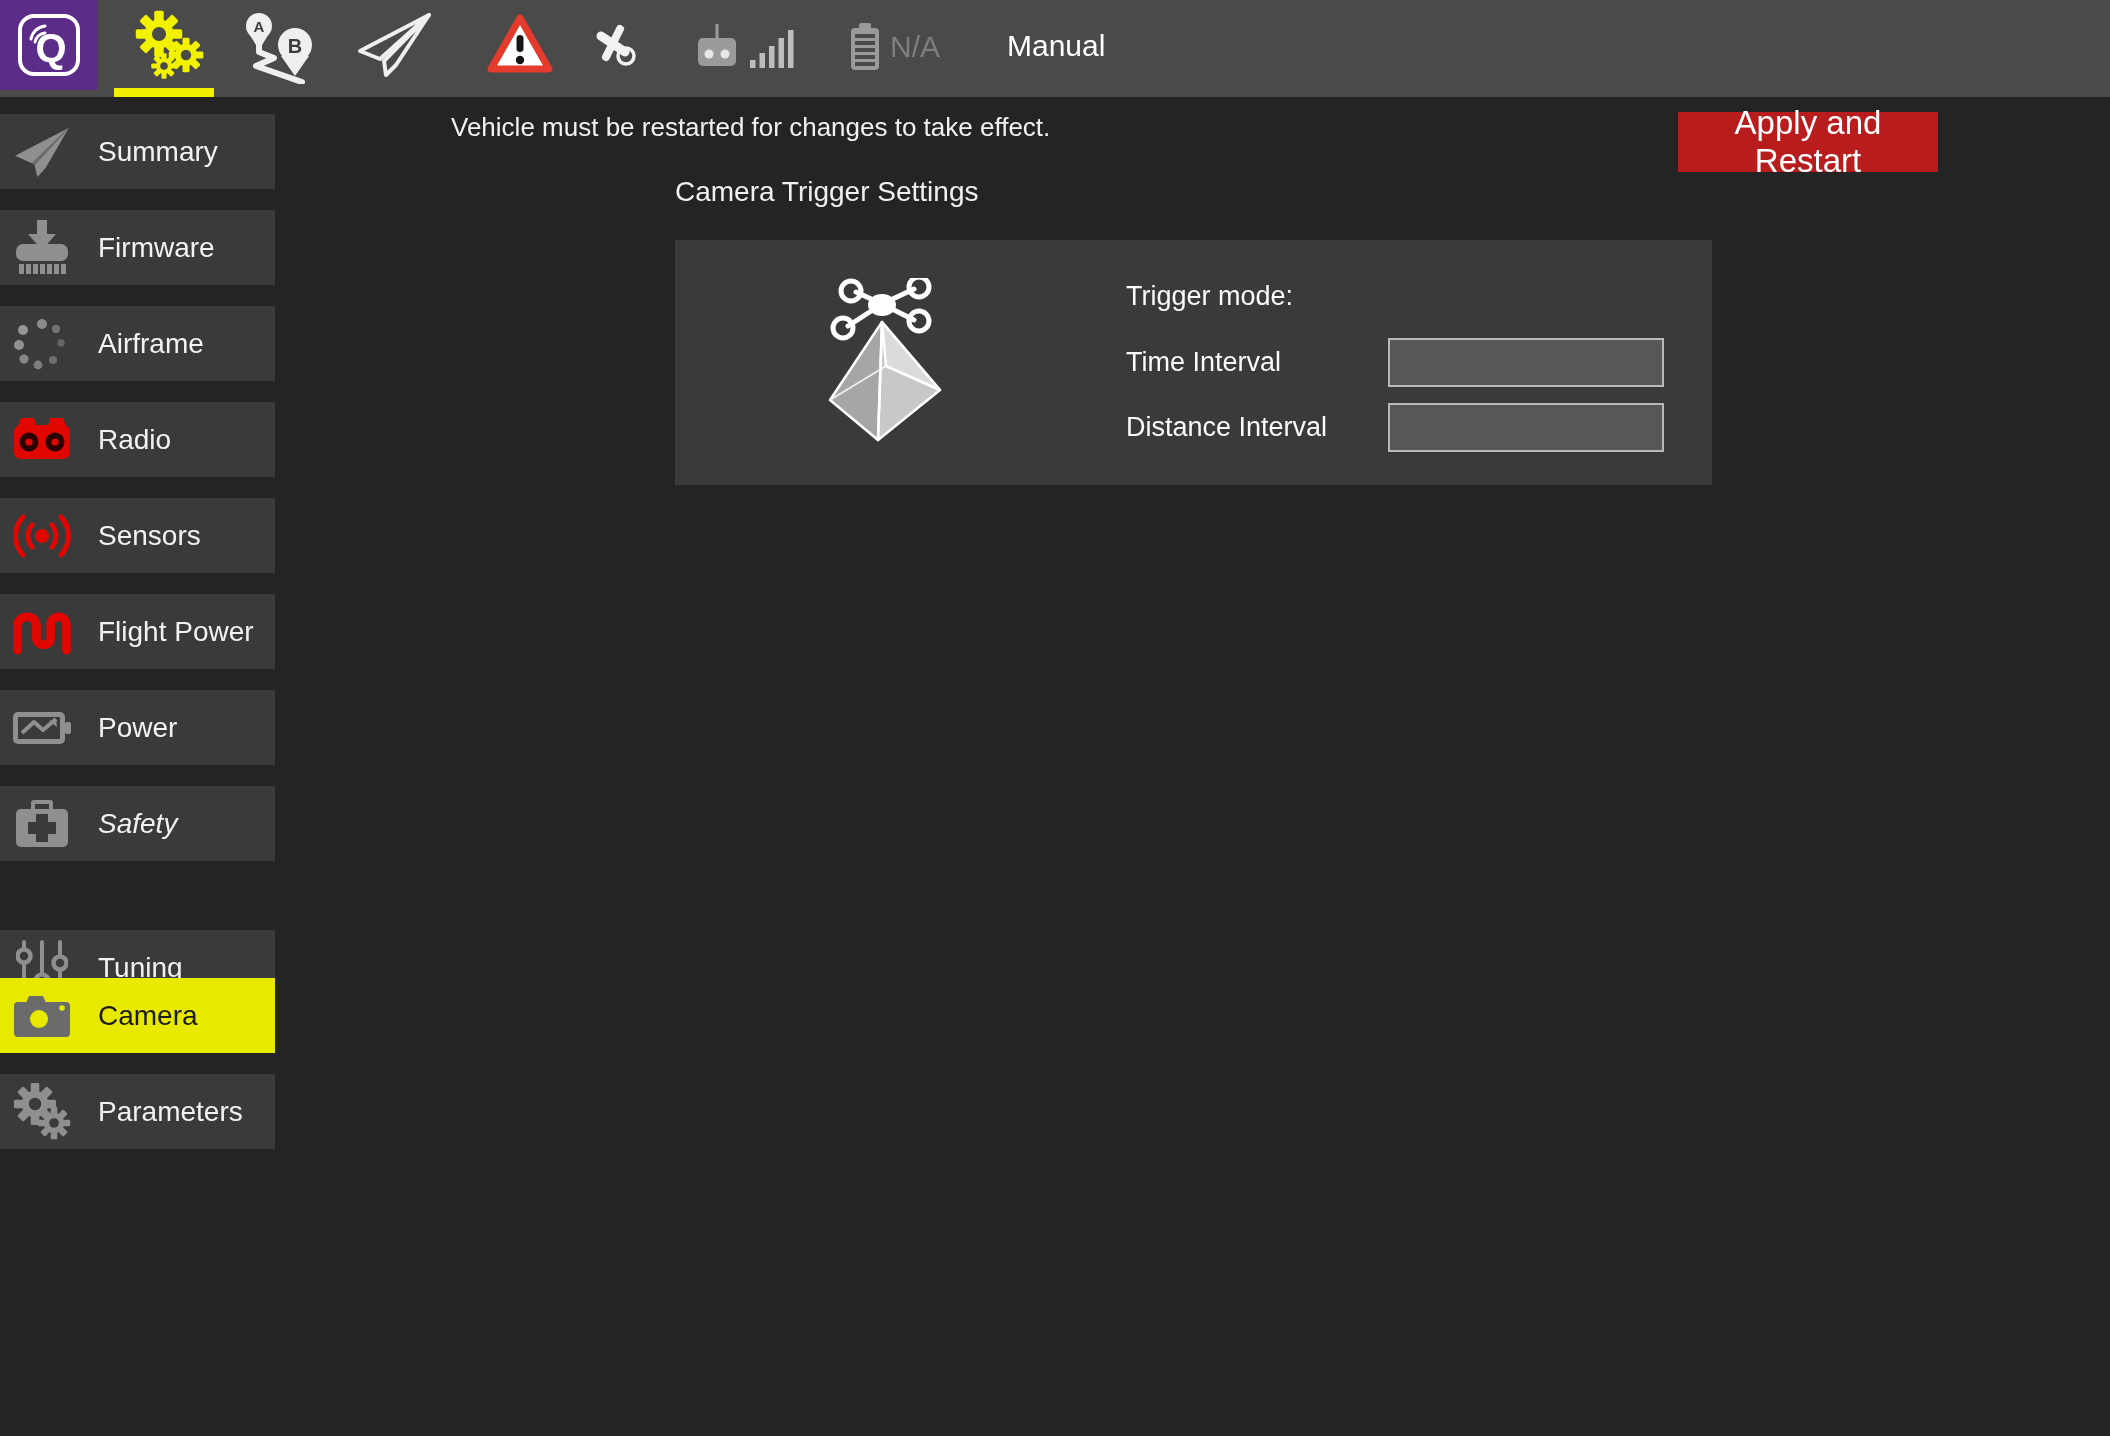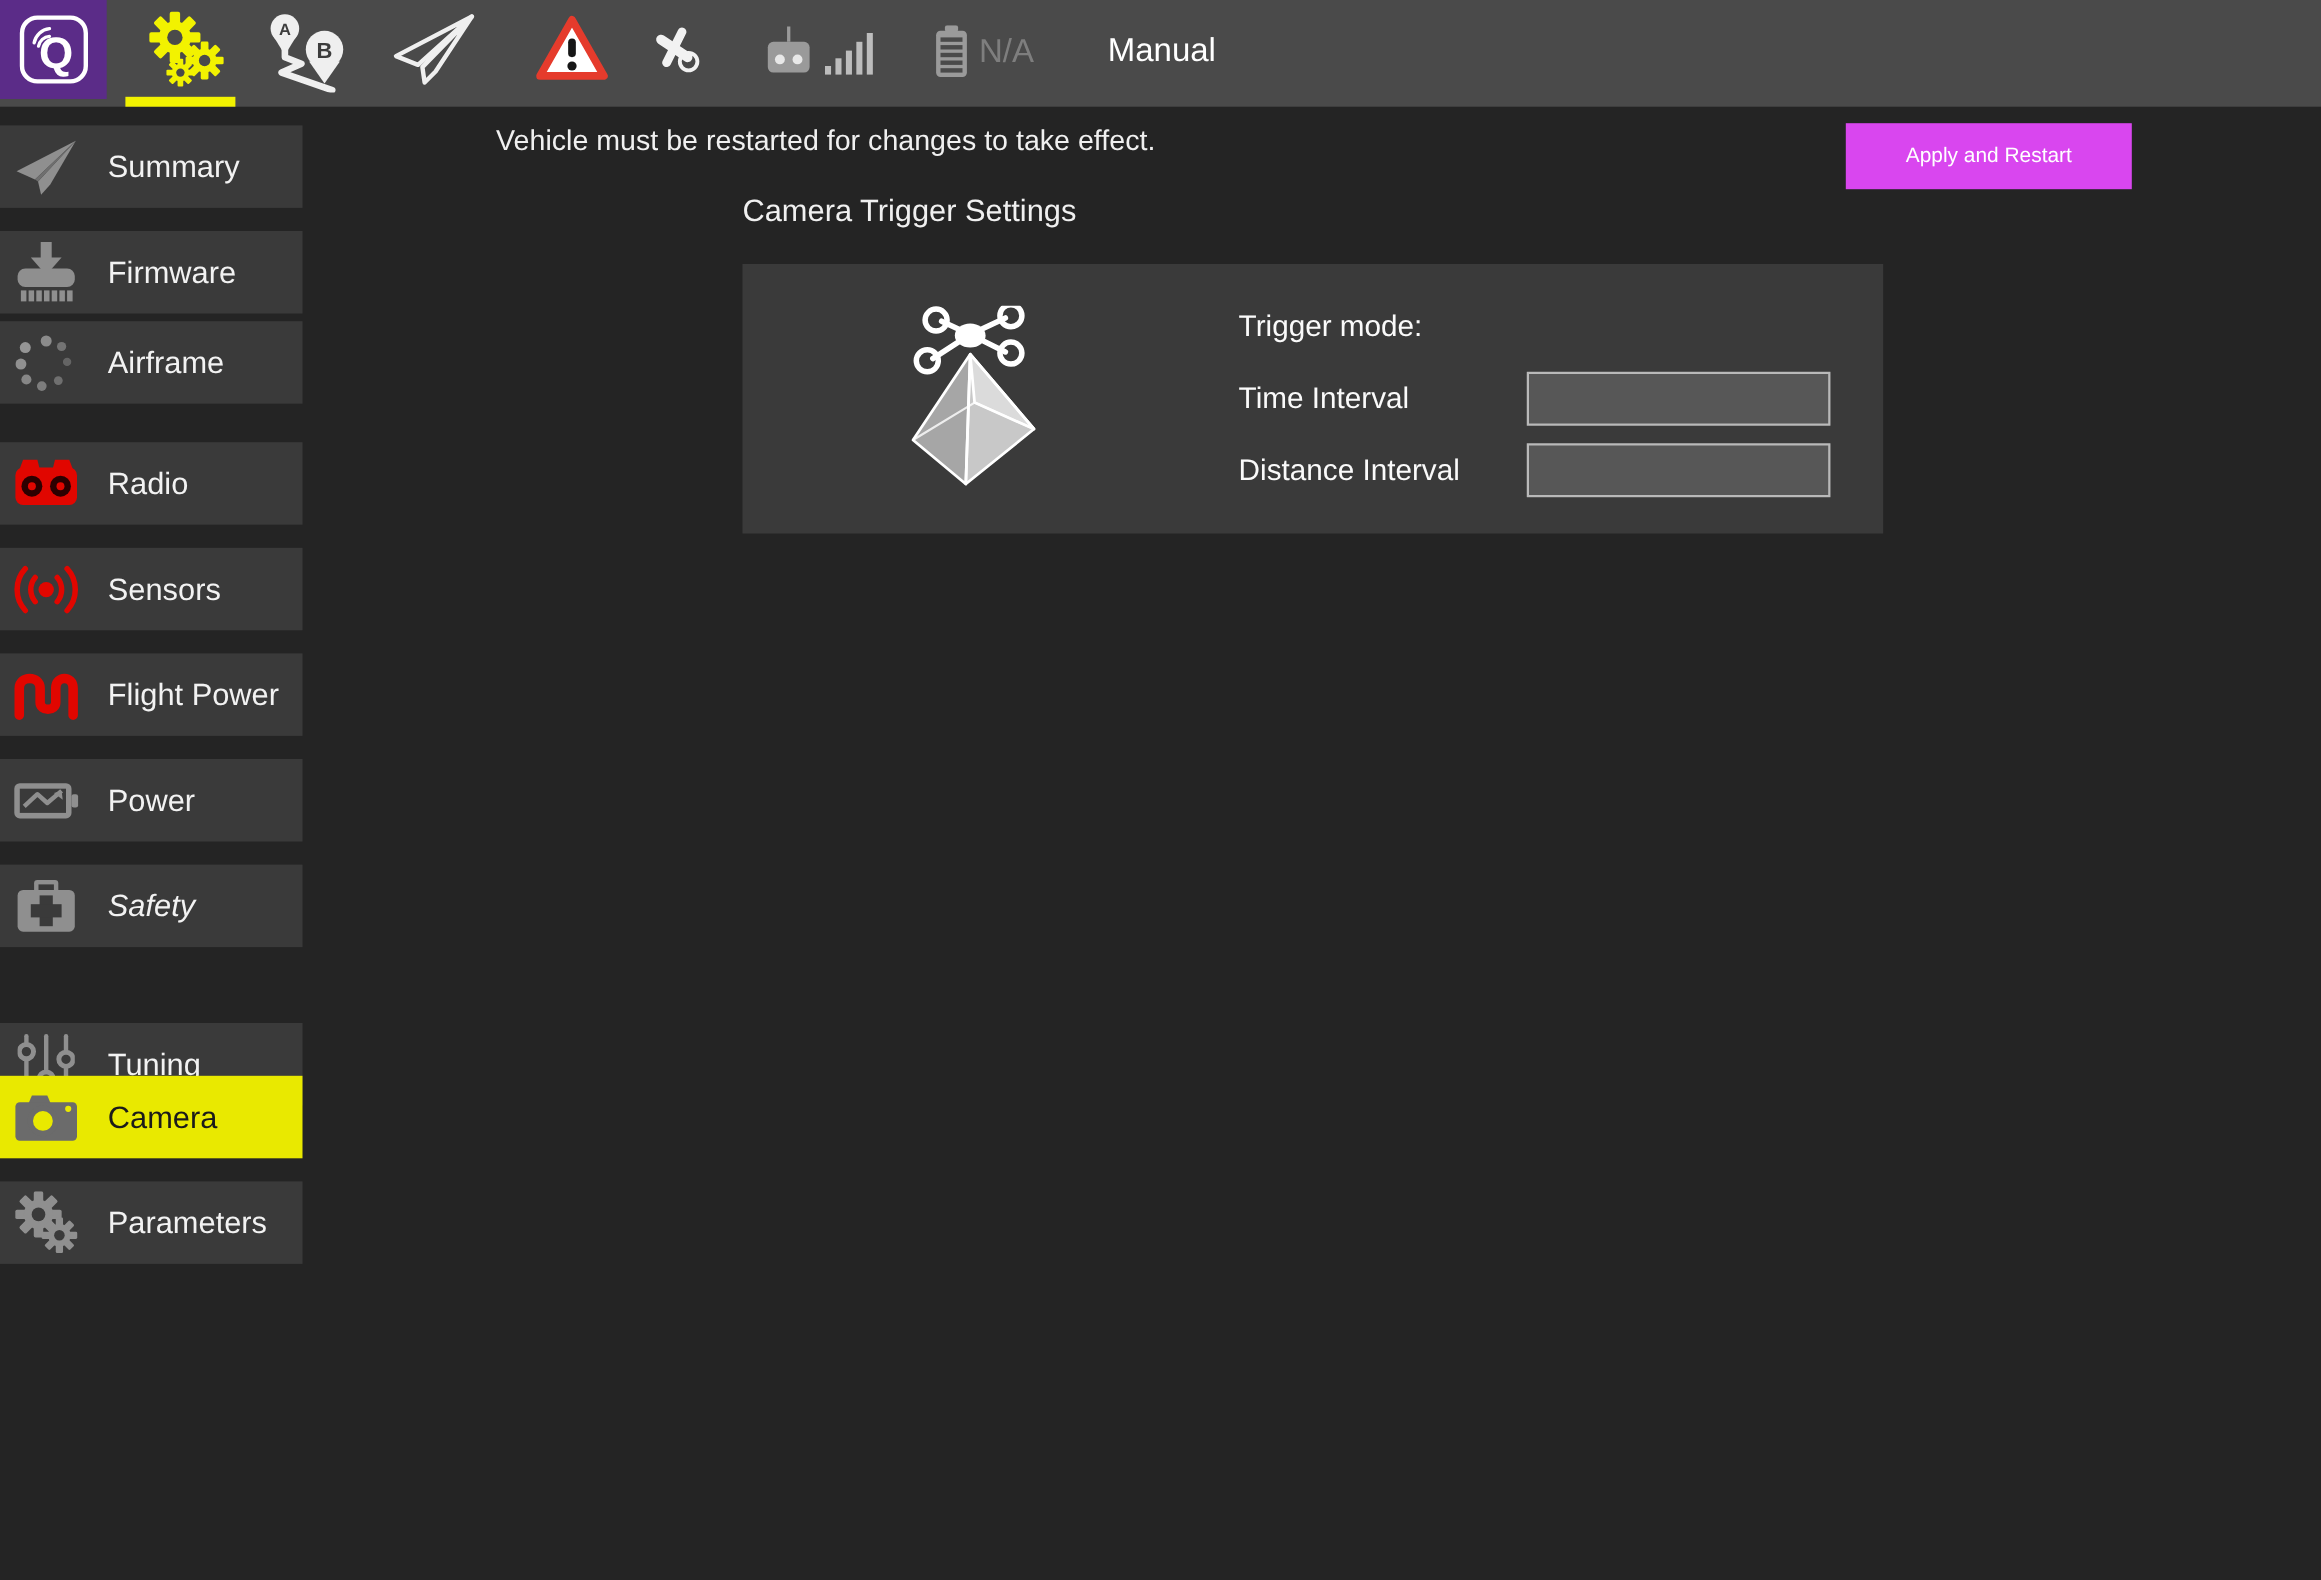--- a/index.html
+++ b/index.html
@@ -21,22 +21,22 @@
 
   
   .side-row{left:0;width:275px;height:75px;background:#3a3a3a;display:flex;align-items:center;}
   .side-row .icon-box{position:absolute;left:12px;top:8px;width:60px;height:59px;display:flex;align-items:center;justify-content:center;}
   .side-row .lbl{position:absolute;left:98px;top:0;height:75px;display:flex;align-items:center;color:#f2f2f2;font-size:28px;}
   .side-row.active{background:#e9e900;}
   .side-row.active .lbl{color:#1a1a1a;}
 
   
   .notice{left:451px;top:112px;color:#f0f0f0;font-size:26px;}
-  .apply-btn{left:1678px;top:112px;width:260px;height:60px;background:#d946ef;color:#ffffff;
-    font-size:19px;display:flex;align-items:center;justify-content:center;cursor:default;border:none;}
+  .apply-btn{left:1678px;top:112px;width:260px;height:60px;background:#b91c1c;color:#ffffff;
+    font-size:33px;display:flex;align-items:center;justify-content:center;cursor:default;border:none;}
   .section-title{left:675px;top:176px;color:#f0f0f0;font-size:28px;}
   .panel{left:675px;top:240px;width:1037px;height:245px;background:#3a3a3a;}
   .p-label{position:absolute;left:451px;height:48px;display:flex;align-items:center;color:#fafafa;font-size:27px;}
   .dropdown{position:absolute;left:713px;top:32px;width:260px;height:48px;background:#6d6d6d;display:flex;align-items:center;}
   .dropdown .dd-text{color:#ffffff;font-size:26px;font-weight:bold;padding-left:18px;flex:1;}
   .dd-arrow{width:0;height:0;border-left:11px solid transparent;border-right:11px solid transparent;border-top:13px solid #2c2c2c;margin-right:18px;}
   .field{position:absolute;left:713px;width:256px;height:45px;background:#575757;border:2px solid #b9b9b9;
     color:#fff;font-size:26px;padding:0 8px;outline:none;font-family:inherit;}
   svg{display:block;}
 </style>
@@ -184,21 +184,21 @@
         <rect x="27" y="44" width="5" height="10"></rect>
         <rect x="34" y="44" width="5" height="10"></rect>
         <rect x="41" y="44" width="5" height="10"></rect>
         <rect x="48" y="44" width="5" height="10"></rect>
       </g>
     </svg>
   </span>
   <span class="lbl">Firmware</span>
 </div>
 
-<div class="abs side-row" style="top:292px;">
+<div class="abs side-row" style="top:306px;">
   <span class="icon-box">
     <svg width="56" height="56" viewBox="0 0 56 56">
       <g fill="#9a9a9a">
         <circle cx="28" cy="8" r="5" opacity="0.85"></circle>
         <circle cx="42" cy="13" r="4.2" opacity="0.6"></circle>
         <circle cx="47" cy="27" r="3.8" opacity="0.45"></circle>
         <circle cx="9" cy="14" r="5" opacity="0.95"></circle>
         <circle cx="5" cy="29" r="5" opacity="0.9"></circle>
         <circle cx="10" cy="43" r="4.6" opacity="0.8"></circle>
         <circle cx="24" cy="49" r="4.4" opacity="0.7"></circle>

